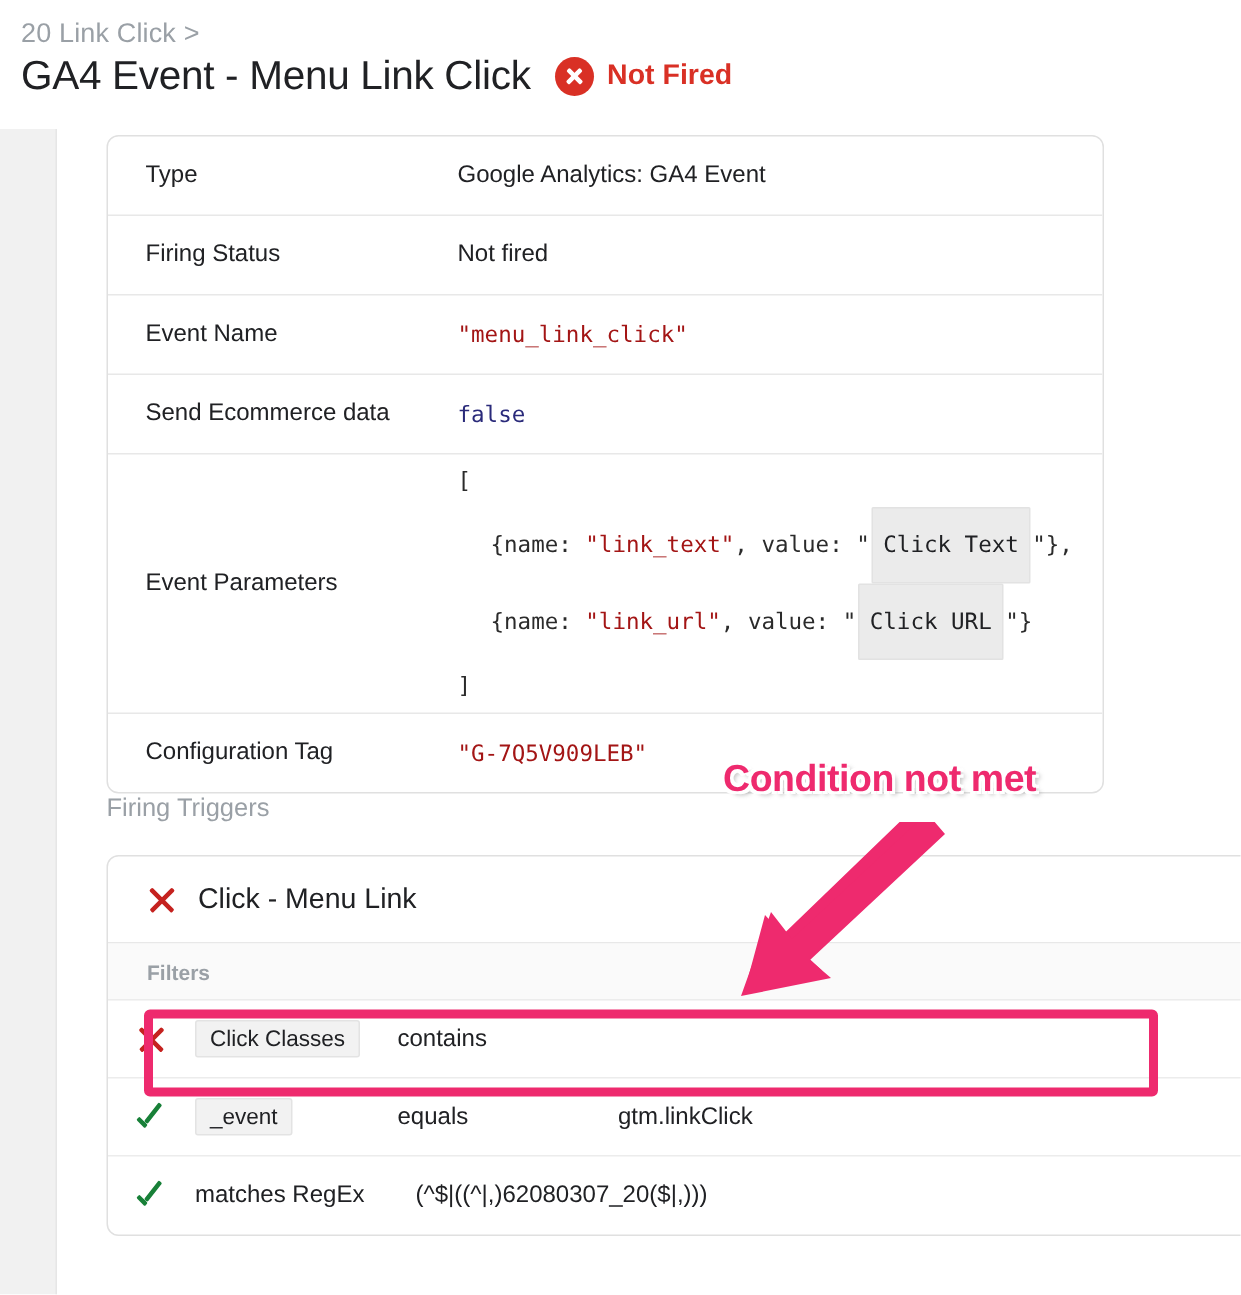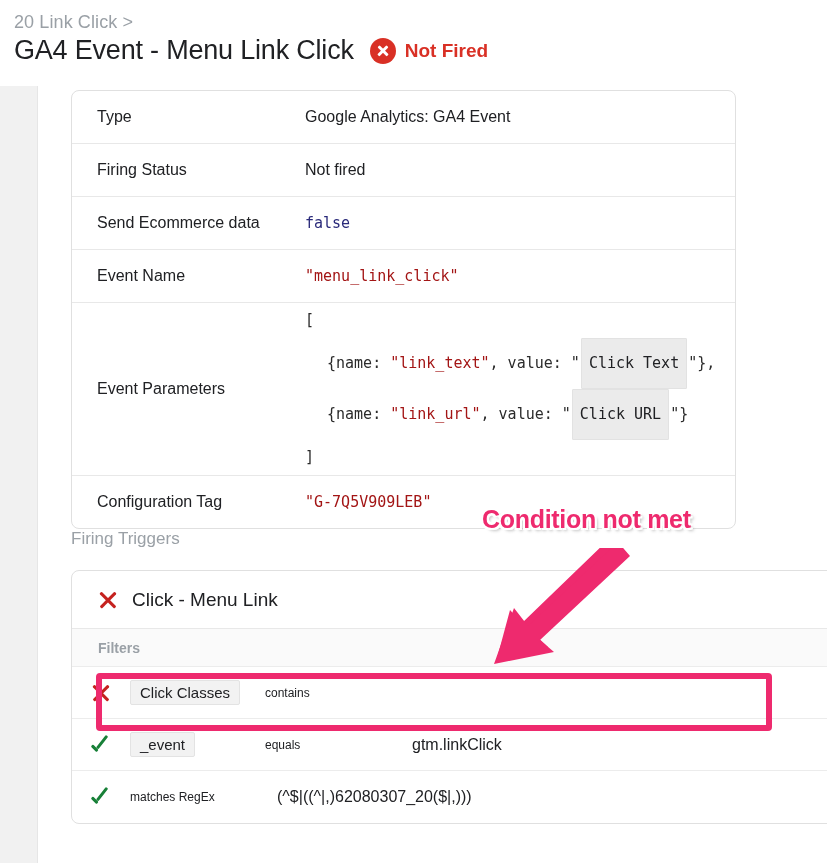--- a/index.html
+++ b/index.html
@@ -155,21 +155,21 @@
     border-bottom:1px solid #ececec;
     box-sizing:border-box;
   }
   .frow:last-child{border-bottom:none;}
   .fmark{flex:0 0 58px;display:flex;justify-content:center;align-items:center;}
   .fvar{flex:0 0 135px;}
   .fvar .varchip{
     display:inline-block;background:#f2f2f2;border:1px solid #e3e3e3;
     border-radius:2px;padding:3px 9px;font-size:15px;color:#202124;
   }
-  .fop{flex:0 0 147px;font-size:12px;color:#202124;}
+  .fop{flex:0 0 147px;font-size:16px;color:#202124;}
   .fval{flex:1 1 auto;font-size:16px;color:#202124;white-space:nowrap;overflow:hidden;}
   #row-click-classes{position:relative;}
 
   
   #annot-text{
     position:absolute;left:482px;top:505px;
     font-size:25px;font-weight:bold;
     color:#ee2a6e;
     letter-spacing:-.3px;
     white-space:nowrap;
@@ -215,27 +215,27 @@
       <div class="dkey">Type</div>
       <div class="dval">Google Analytics: GA4 Event</div>
     </div>
 
     <div class="drow">
       <div class="dkey">Firing Status</div>
       <div class="dval">Not fired</div>
     </div>
 
     <div class="drow">
+      <div class="dkey">Event Name</div>
+      <div class="dval code c-str">"menu_link_click"</div>
+    </div>
+
+    <div class="drow">
       <div class="dkey">Send Ecommerce data</div>
       <div class="dval code c-bool">false</div>
-    </div>
-
-    <div class="drow">
-      <div class="dkey">Event Name</div>
-      <div class="dval code c-str">"menu_link_click"</div>
     </div>
 
     <div class="drow" id="params-row">
       <div class="dkey">Event Parameters</div>
       <div class="dval">
         <div id="params-block">
           <div>[</div>
           <div style="padding-left:22px">
             <span class="c-plain">{name: </span><span class="c-str">"link_text"</span><span class="c-plain">, value: "</span><span class="chip">Click Text</span><span class="c-plain">"},</span>
           </div>

